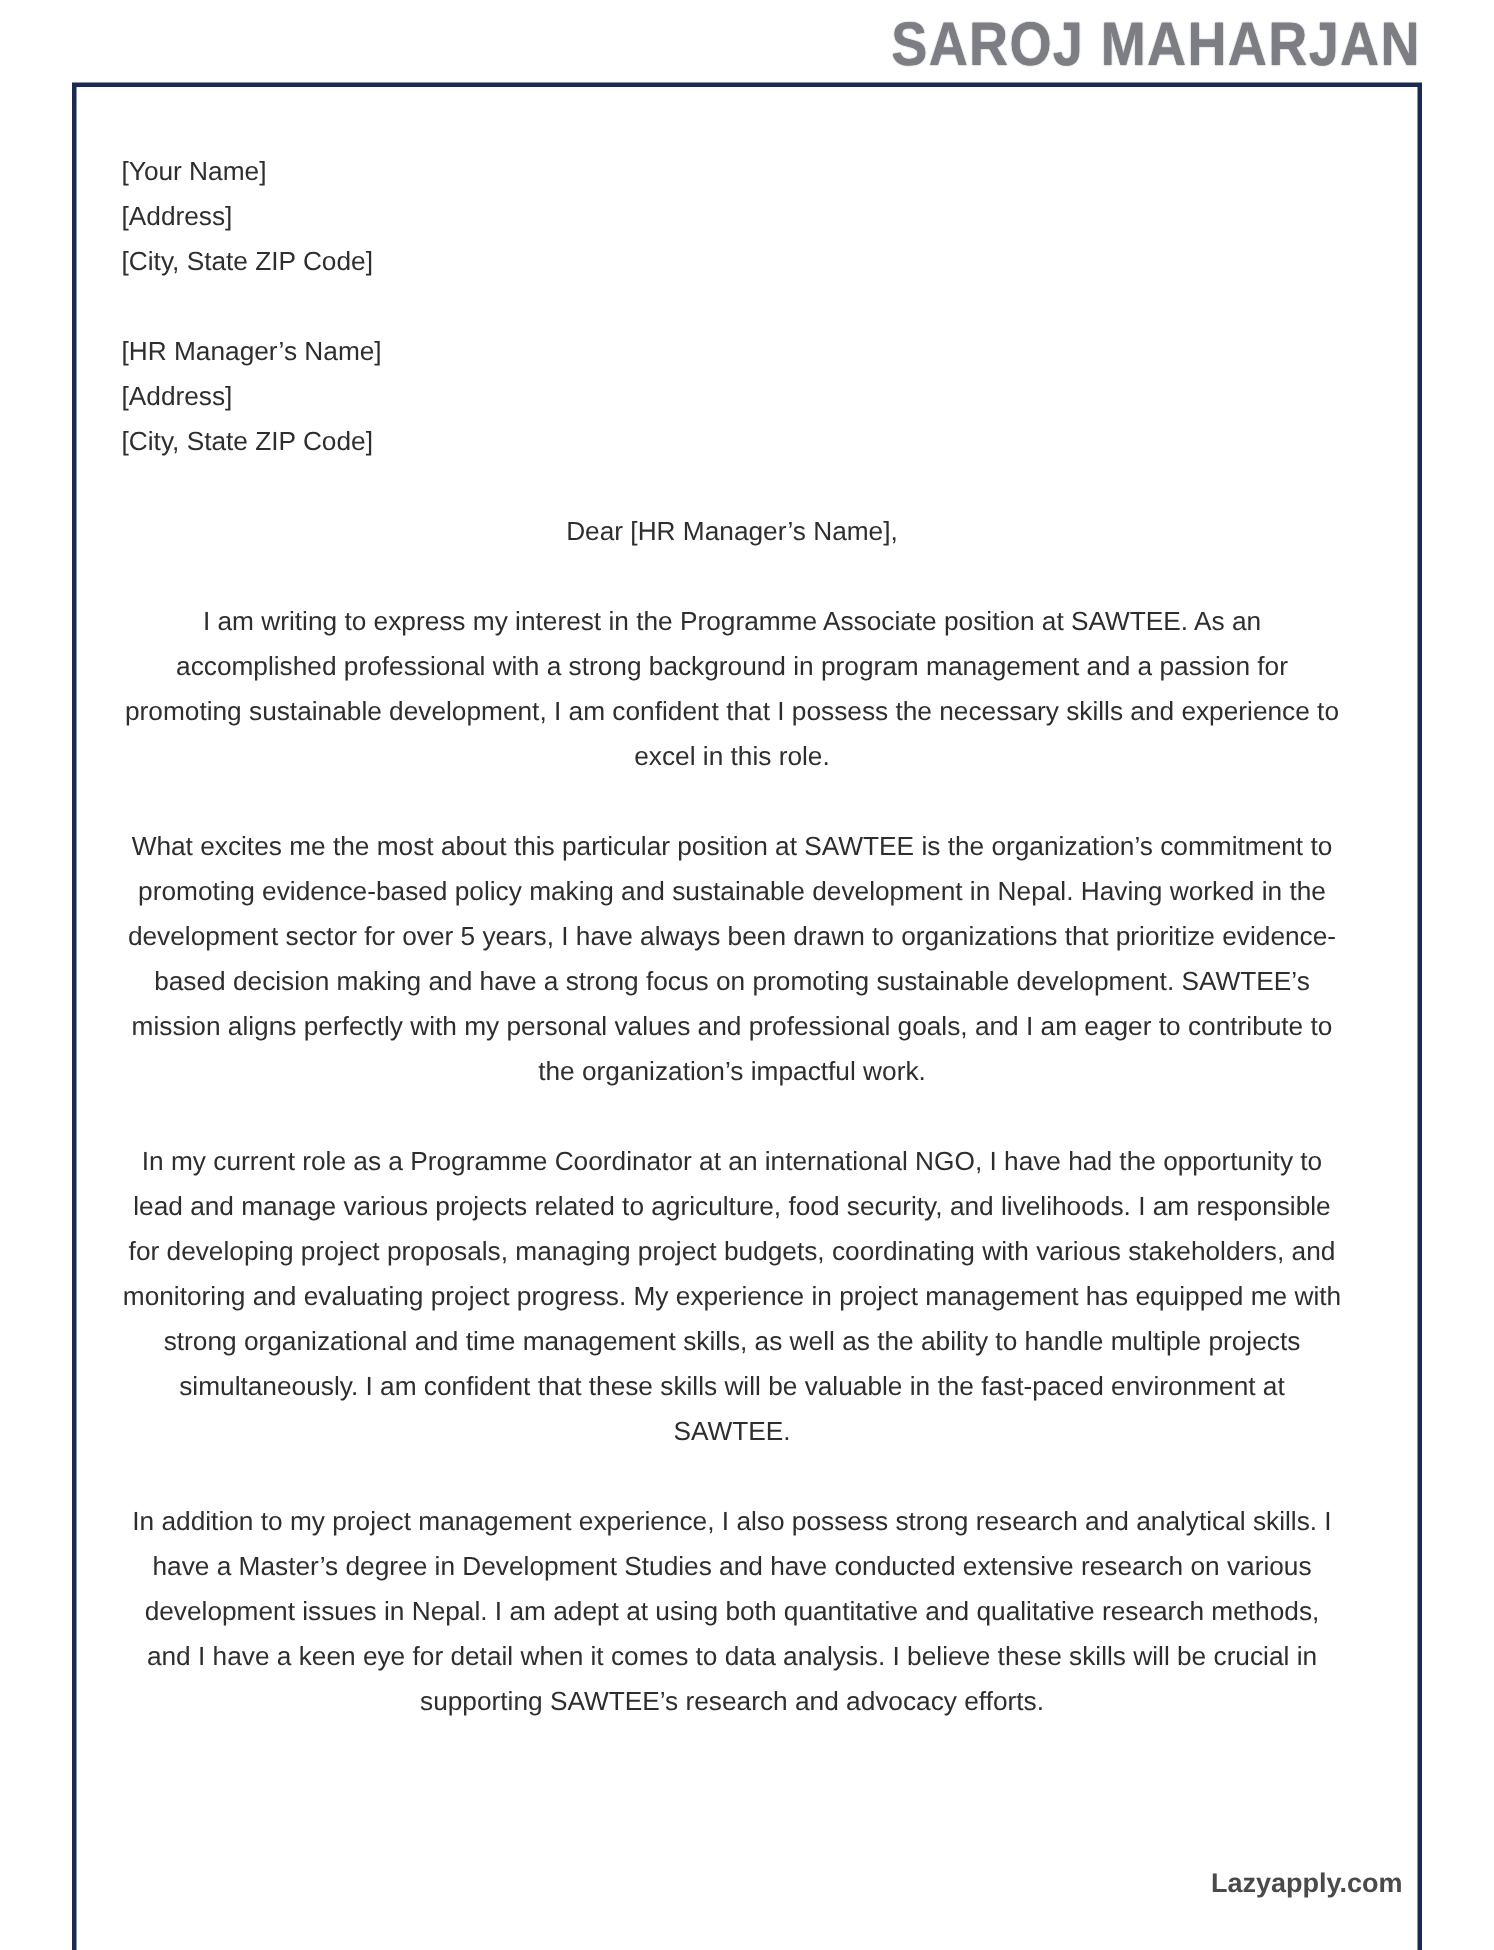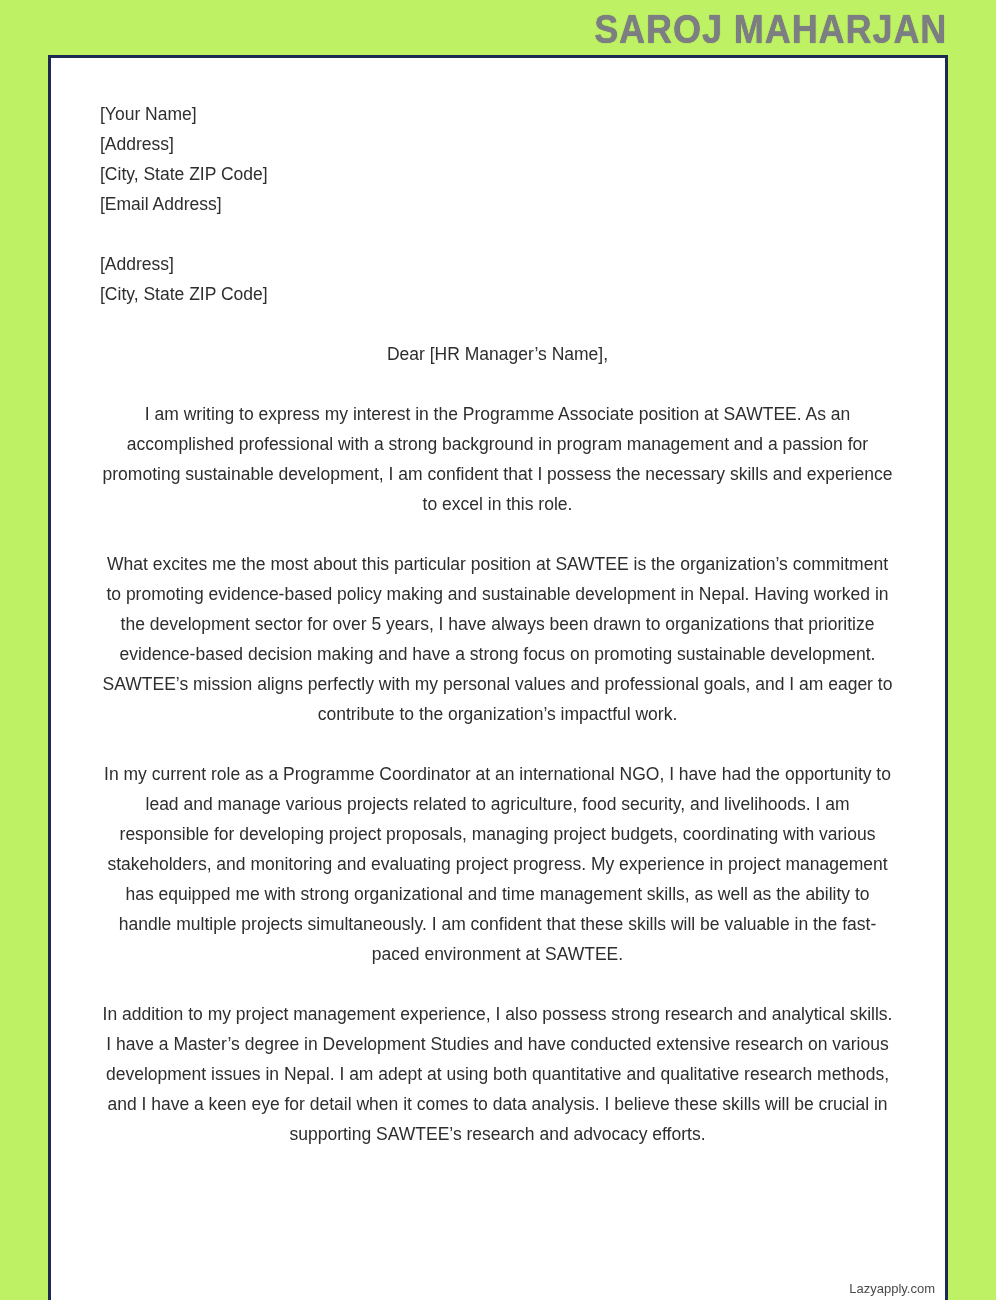--- a/index.html
+++ b/index.html
@@ -6,21 +6,21 @@
   html, body { width: 996px; }
   body {
     font-family: "Liberation Sans", sans-serif;
     background: #ccd4f0;
   }
   .canvas {
     position: relative;
     width: 996px;
     height: 1300px;
     overflow: hidden;
-    background: #bef264;
+    background: #ffffff;
   }
   .header-name {
     position: absolute;
     top: 6px;
     right: 49px;
     font-size: 41px;
     font-weight: 700;
     line-height: 46px;
     color: #7c7e84;
     text-shadow: 0 0 1px #5f6166;
@@ -32,55 +32,56 @@
   .page {
     position: absolute;
     left: 48px;
     top: 55px;
     width: 900px;
     height: 1400px;
     background: #ffffff;
     border: 3px solid #1c2951;
   }
   .letter {
-    padding: 41px 50px 0 49px;
+    padding: 41px 50px 0 30px;
     font-size: 17.5px;
     line-height: 30px;
     color: #2e2e2e;
   }
   .block { margin-bottom: 30px; }
   .line { display: block; }
   .para { margin-bottom: 30px; text-align: center; }
   .watermark {
     position: absolute;
-    top: 1281px;
+    top: 1247px;
     right: 61px;
-    font-size: 13px;
+    font-size: 18px;
     line-height: 16px;
     color: #4a4a4a;
+    font-weight: bold;
   }
 </style>
 </head>
 <body>
 
 <div class="canvas">
 
   <div class="header-name">SAROJ MAHARJAN</div>
 
   <div class="page">
     <div class="letter">
 
       <div class="block">
         <span class="line">[Your Name]</span>
         <span class="line">[Address]</span>
         <span class="line">[City, State ZIP Code]</span>
-        <span class="line">[Email Address]</span>
       </div>
 
       <div class="block">
+        <span class="line">[HR Manager’s Name]</span>
         <span class="line">[Address]</span>
         <span class="line">[City, State ZIP Code]</span>
       </div>
 
       <div class="para">Dear [HR Manager’s Name],</div>
 
       <div class="para">I am writing to express my interest in the Programme Associate position at SAWTEE. As an accomplished professional with a strong background in program management and a passion for promoting sustainable development, I am confident that I possess the necessary skills and experience to excel in this role.</div>
       <div class="para">What excites me the most about this particular position at SAWTEE is the organization’s commitment to promoting evidence-based policy making and sustainable development in Nepal. Having worked in the development sector for over 5 years, I have always been drawn to organizations that prioritize evidence-based decision making and have a strong focus on promoting sustainable development. SAWTEE’s mission aligns perfectly with my personal values and professional goals, and I am eager to contribute to the organization’s impactful work.</div>
       <div class="para">In my current role as a Programme Coordinator at an international NGO, I have had the opportunity to lead and manage various projects related to agriculture, food security, and livelihoods. I am responsible for developing project proposals, managing project budgets, coordinating with various stakeholders, and monitoring and evaluating project progress. My experience in project management has equipped me with strong organizational and time management skills, as well as the ability to handle multiple projects simultaneously. I am confident that these skills will be valuable in the fast-paced environment at SAWTEE.</div>
       <div class="para">In addition to my project management experience, I also possess strong research and analytical skills. I have a Master’s degree in Development Studies and have conducted extensive research on various development issues in Nepal. I am adept at using both quantitative and qualitative research methods, and I have a keen eye for detail when it comes to data analysis. I believe these skills will be crucial in supporting SAWTEE’s research and advocacy efforts.</div>

